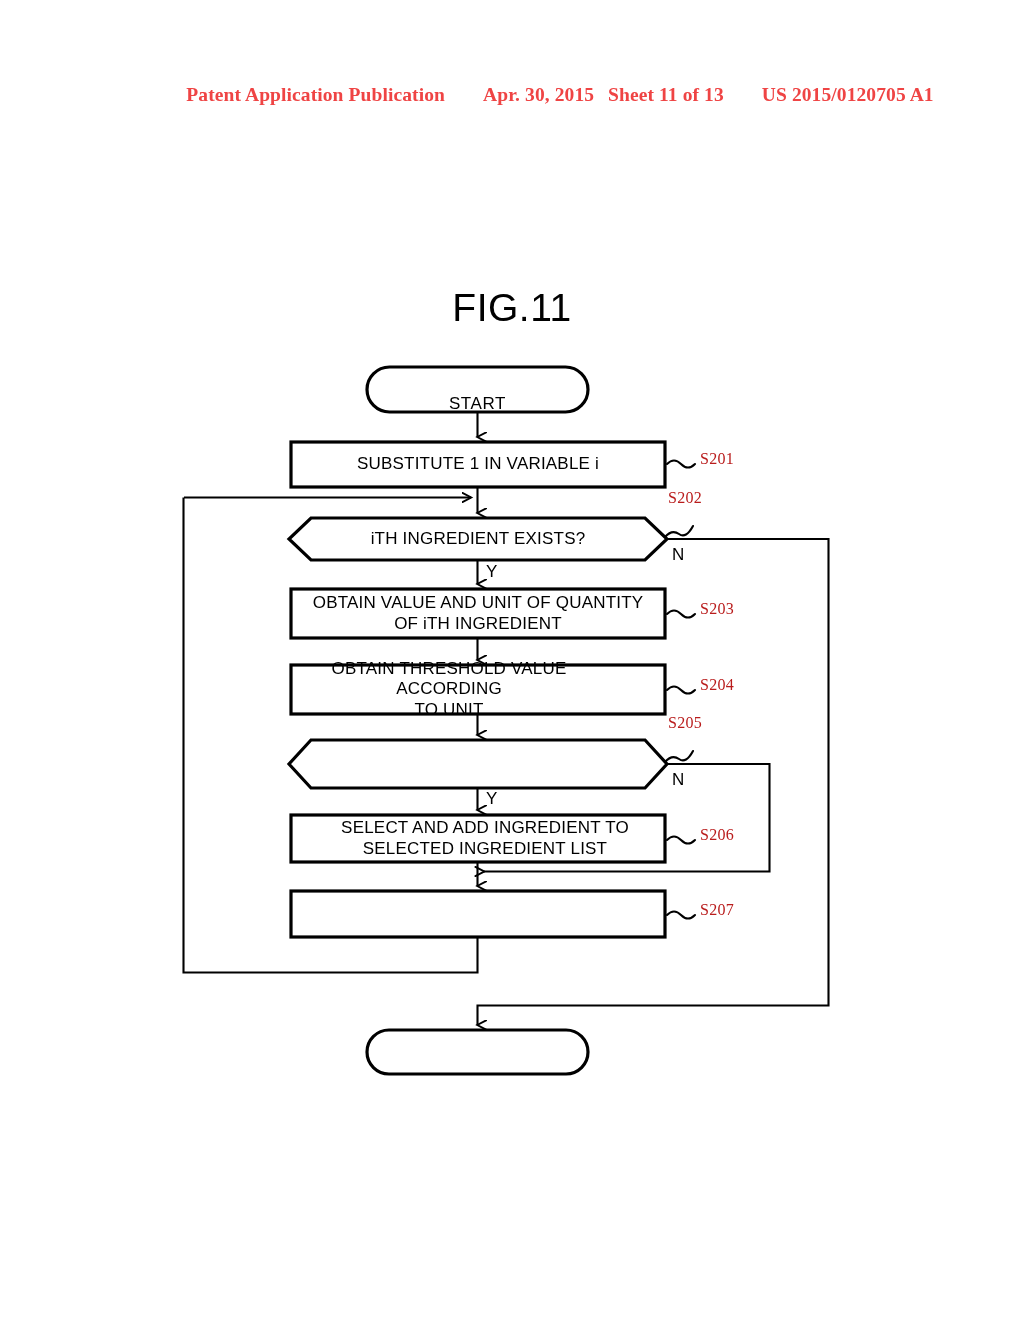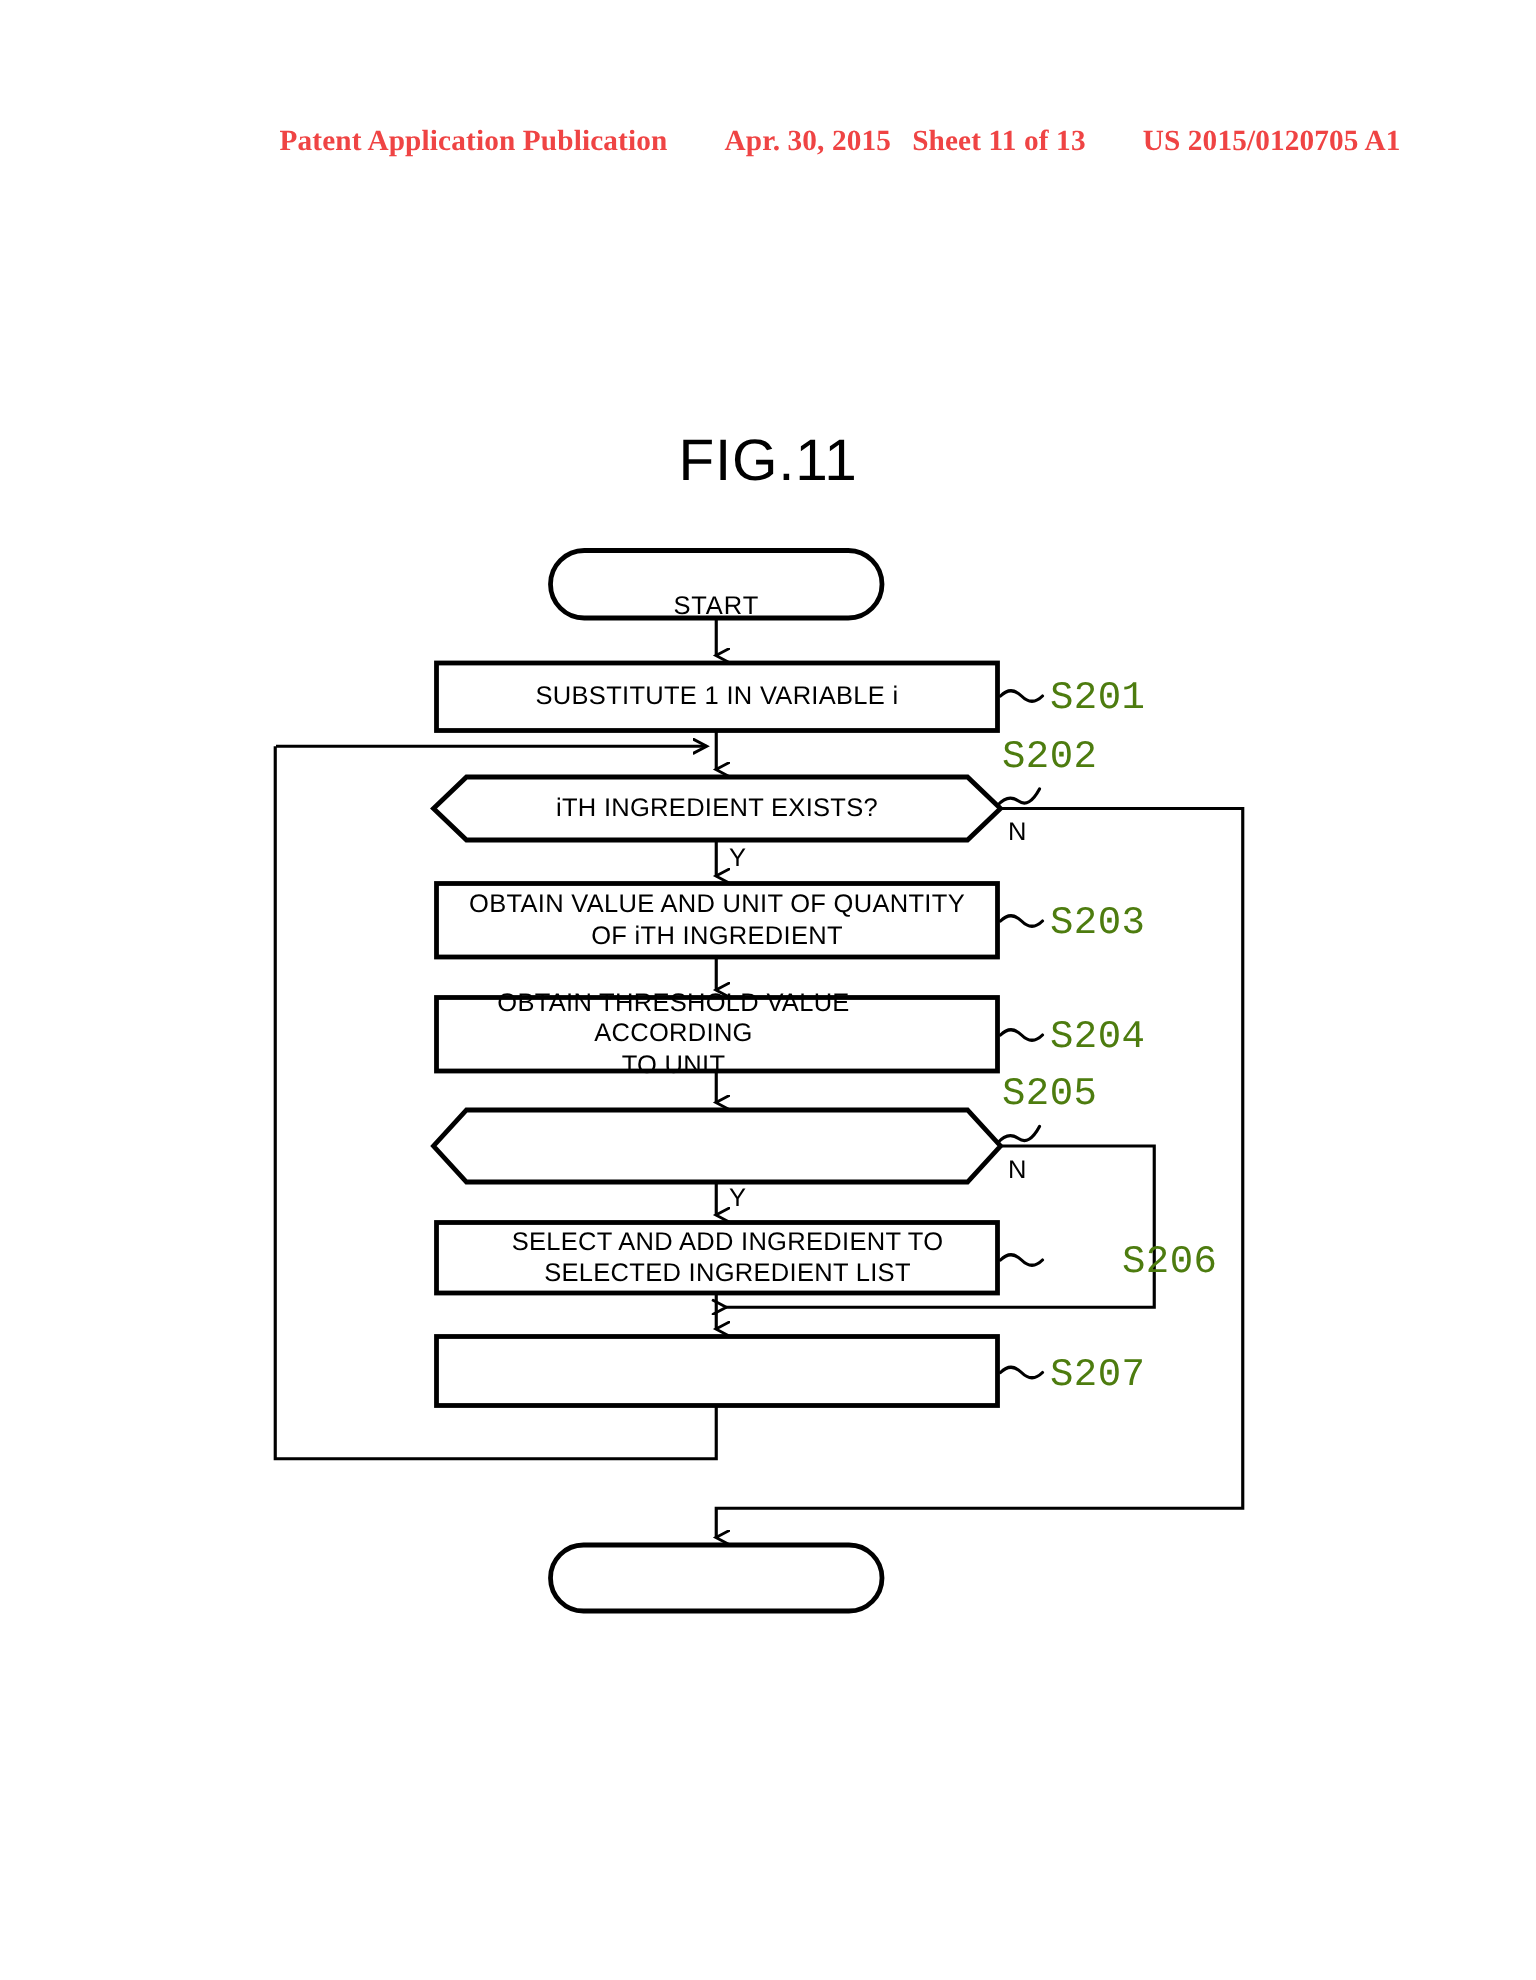--- a/index.html
+++ b/index.html
@@ -75,24 +75,24 @@
     line-height: 1.18;
     pointer-events: none;
     white-space: pre-line;
   }
   .terminal-label { font-size: 17px; letter-spacing: 0.6px; }
   .process-label  { font-size: 17px; letter-spacing: 0.2px; }
   .decision-label { font-size: 17px; letter-spacing: 0.2px; }
 
   .step-ref {
     position: absolute;
-    font-family: Liberation Mono, monospace;
-    font-size: 26px;
+    font-family: Liberation Serif, serif;
+    font-size: 16px;
     letter-spacing: 0.3px;
-    color: #4d7c0f;
+    color: #b91c1c;
     white-space: nowrap;
   }
   .branch-label {
     position: absolute;
     font-family: "Liberation Sans", sans-serif;
     font-size: 17px;
     color: #000;
     white-space: nowrap;
   }
 </style>
@@ -193,21 +193,21 @@
       <path d="M667,840 q7,-7 14,0 t14,0"></path>
       <path d="M667,915 q7,-7 14,0 t14,0"></path>
     </g>
   </svg>
 
   <div class="step-ref" style="left:700px; top:450px;">S201</div>
   <div class="step-ref" style="left:668px; top:489px;">S202</div>
   <div class="step-ref" style="left:700px; top:600px;">S203</div>
   <div class="step-ref" style="left:700px; top:676px;">S204</div>
   <div class="step-ref" style="left:668px; top:714px;">S205</div>
-  <div class="step-ref" style="left:700px; top:826px;margin-left:48px;">S206</div>
+  <div class="step-ref" style="left:700px; top:826px;">S206</div>
   <div class="step-ref" style="left:700px; top:901px;">S207</div>
 
   <div class="branch-label" style="left:672px; top:545px;">N</div>
   <div class="branch-label" style="left:486px; top:562px;">Y</div>
   <div class="branch-label" style="left:672px; top:770px;">N</div>
   <div class="branch-label" style="left:486px; top:789px;">Y</div>
 
 </div>
 
 </body></html>

